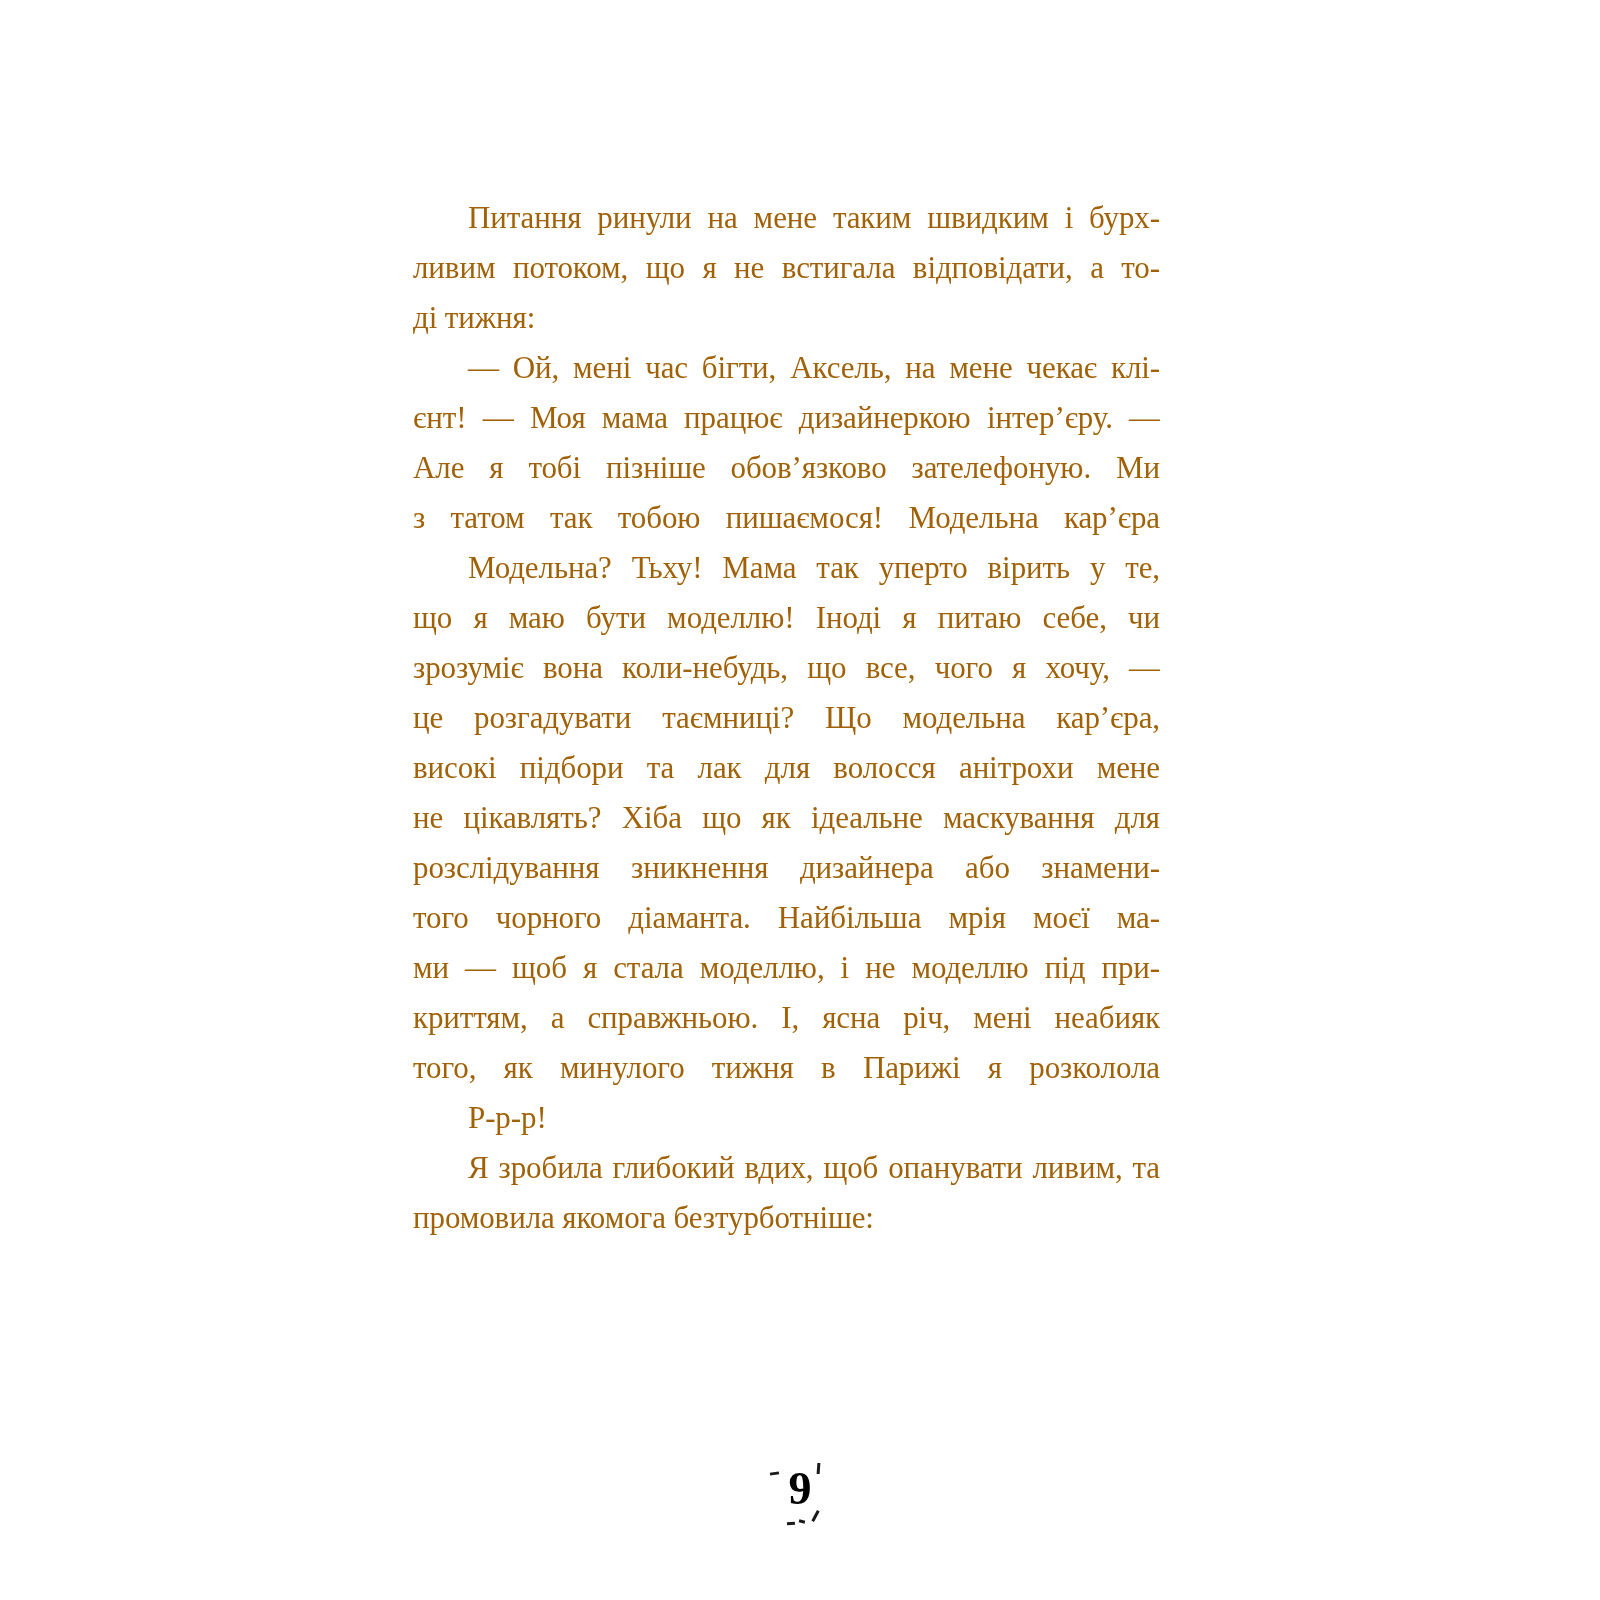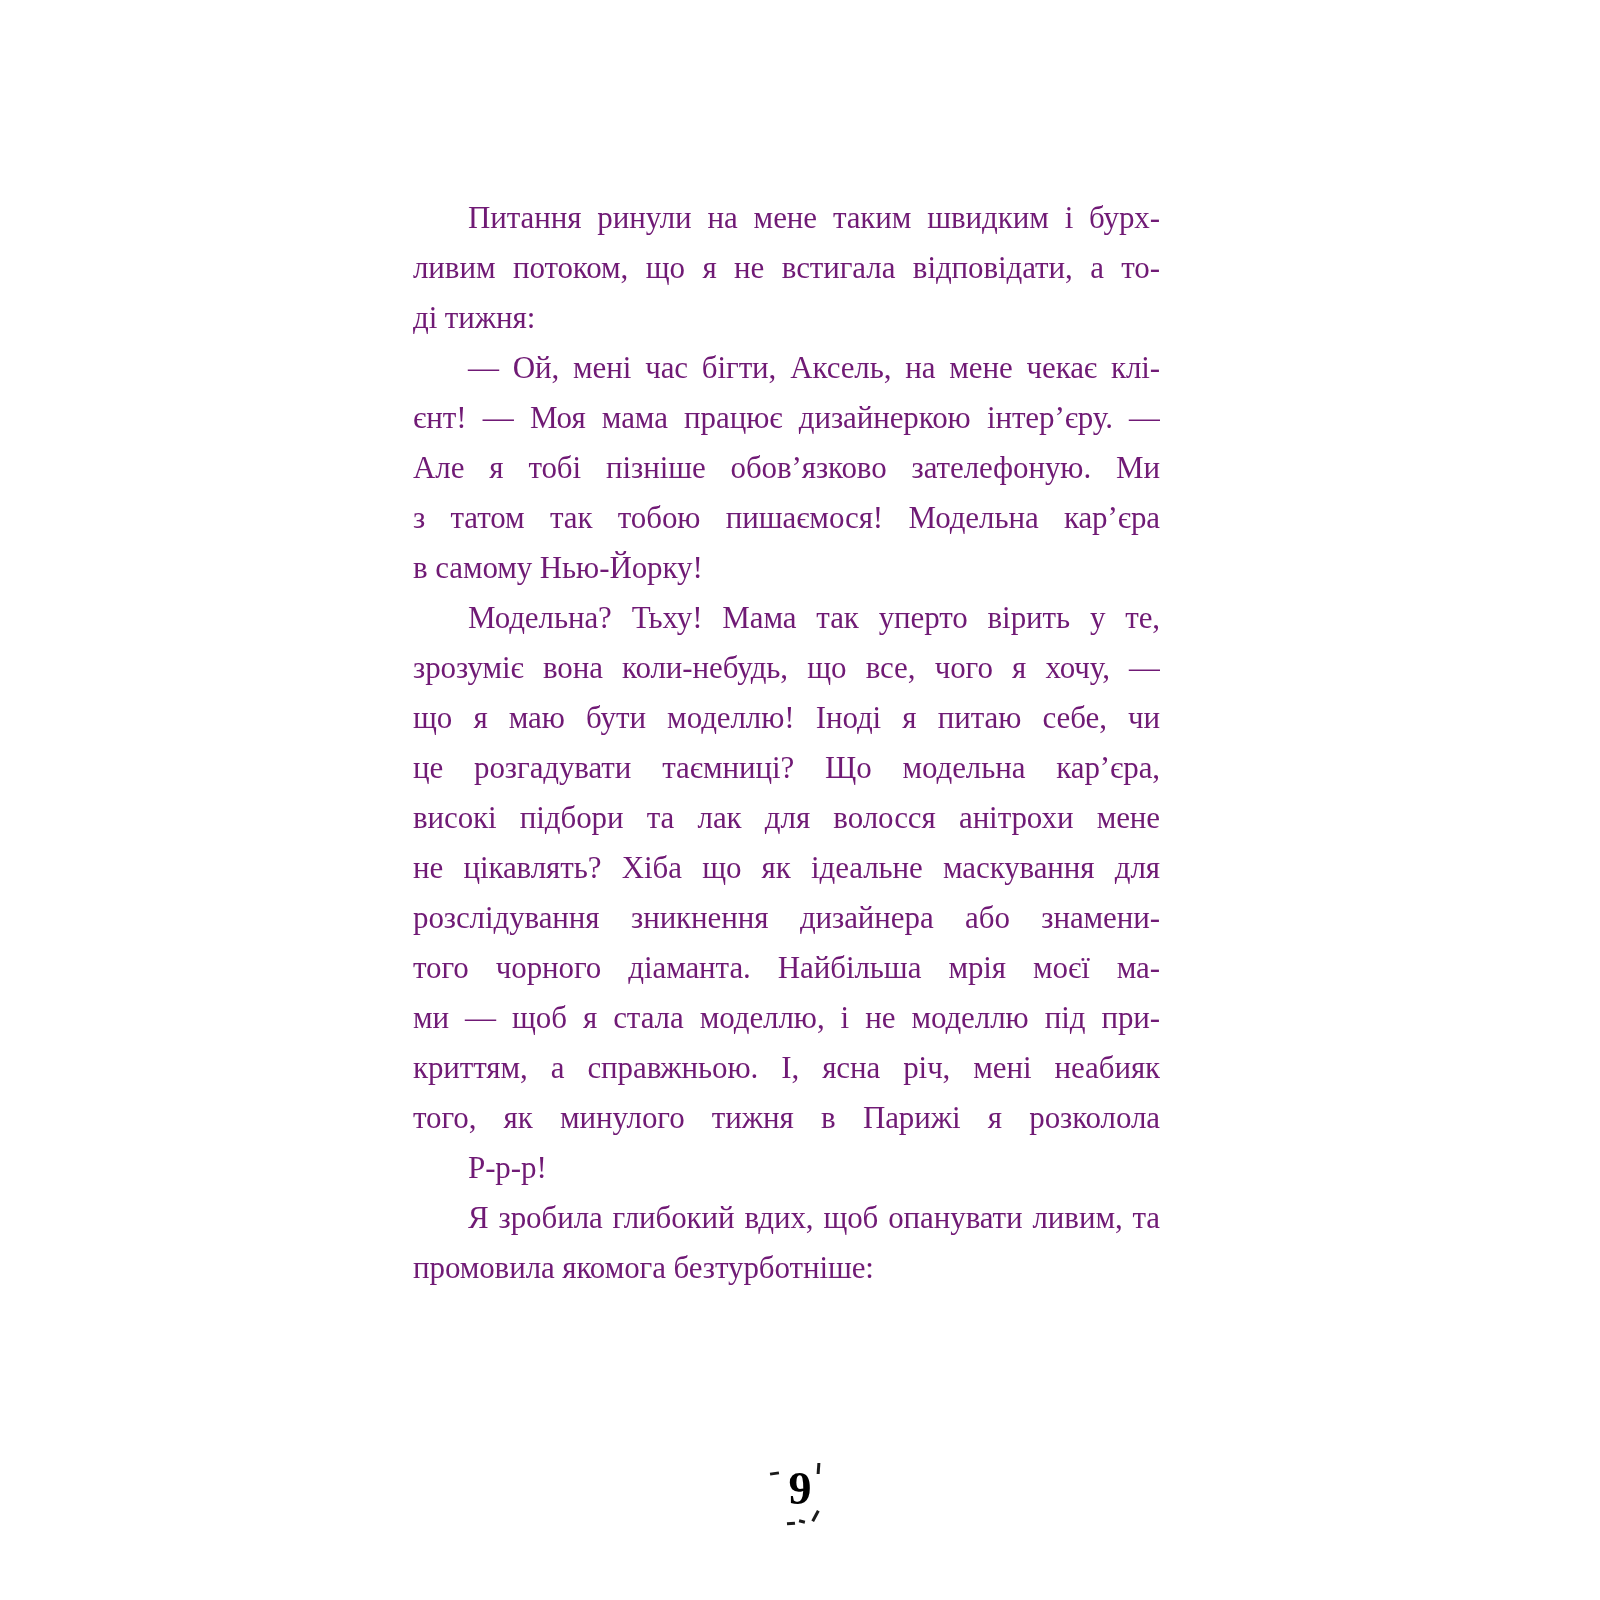--- a/index.html
+++ b/index.html
@@ -15,21 +15,21 @@
     width: 1600px;
     height: 1600px;
     background: #ffffff;
     overflow: hidden;
   }
   .text-block {
     position: absolute;
     left: 413px;
     top: 193px;
     width: 747px;
-    color: #701a75;
+    color: #a16207;
     font-size: 31px;
     letter-spacing: -0.1px;
   }
   .line {
     height: 50px;
     line-height: 50px;
     white-space: normal;
     text-align: justify;
     text-align-last: justify;
     overflow: hidden;
@@ -72,24 +72,23 @@
 <div class="book-page">
 
   <div class="text-block">
       <div class="line indent"><span>Питання ринули на мене таким швидким і бурх-</span></div>
       <div class="line"><span>ливим потоком, що я не встигала відповідати, а то-</span></div>
       <div class="line last"><span>ді тижня:</span></div>
       <div class="line indent"><span>— Ой, мені час бігти, Аксель, на мене чекає клі-</span></div>
       <div class="line"><span>єнт! — Моя мама працює дизайнеркою інтер’єру. —</span></div>
       <div class="line"><span>Але я тобі пізніше обов’язково зателефоную. Ми</span></div>
       <div class="line"><span>з татом так тобою пишаємося! Модельна кар’єра</span></div>
-      <div class="line last"><span>в самому Нью-Йорку!</span></div>
       <div class="line indent"><span>Модельна? Тьху! Мама </span><span class="it">так</span><span> уперто вірить у те,</span></div>
+      <div class="line"><span>що я маю бути моделлю! Іноді я питаю себе, чи</span></div>
       <div class="line"><span>зрозуміє вона коли-небудь, що все, чого я хочу, —</span></div>
-      <div class="line"><span>що я маю бути моделлю! Іноді я питаю себе, чи</span></div>
       <div class="line"><span>це розгадувати таємниці? Що модельна кар’єра,</span></div>
       <div class="line"><span>високі підбори та лак для волосся анітрохи мене</span></div>
       <div class="line"><span>не цікавлять? Хіба що як ідеальне маскування для</span></div>
       <div class="line"><span>розслідування зникнення дизайнера або знамени-</span></div>
       <div class="line"><span>того чорного діаманта. Найбільша мрія моєї ма-</span></div>
       <div class="line"><span>ми — щоб я стала моделлю, і не моделлю </span><span class="it">під при-</span></div>
       <div class="line"><span class="it">криттям</span><span>, а </span><span class="it">справжньою</span><span>. І, ясна річ, мені неабияк</span></div>
       <div class="line"><span>того, як минулого тижня в Парижі я розколола</span></div>
       <div class="line indent last"><span>Р-р-р!</span></div>
       <div class="line indent"><span>Я зробила глибокий вдих, щоб опанувати ливим, та</span></div>

